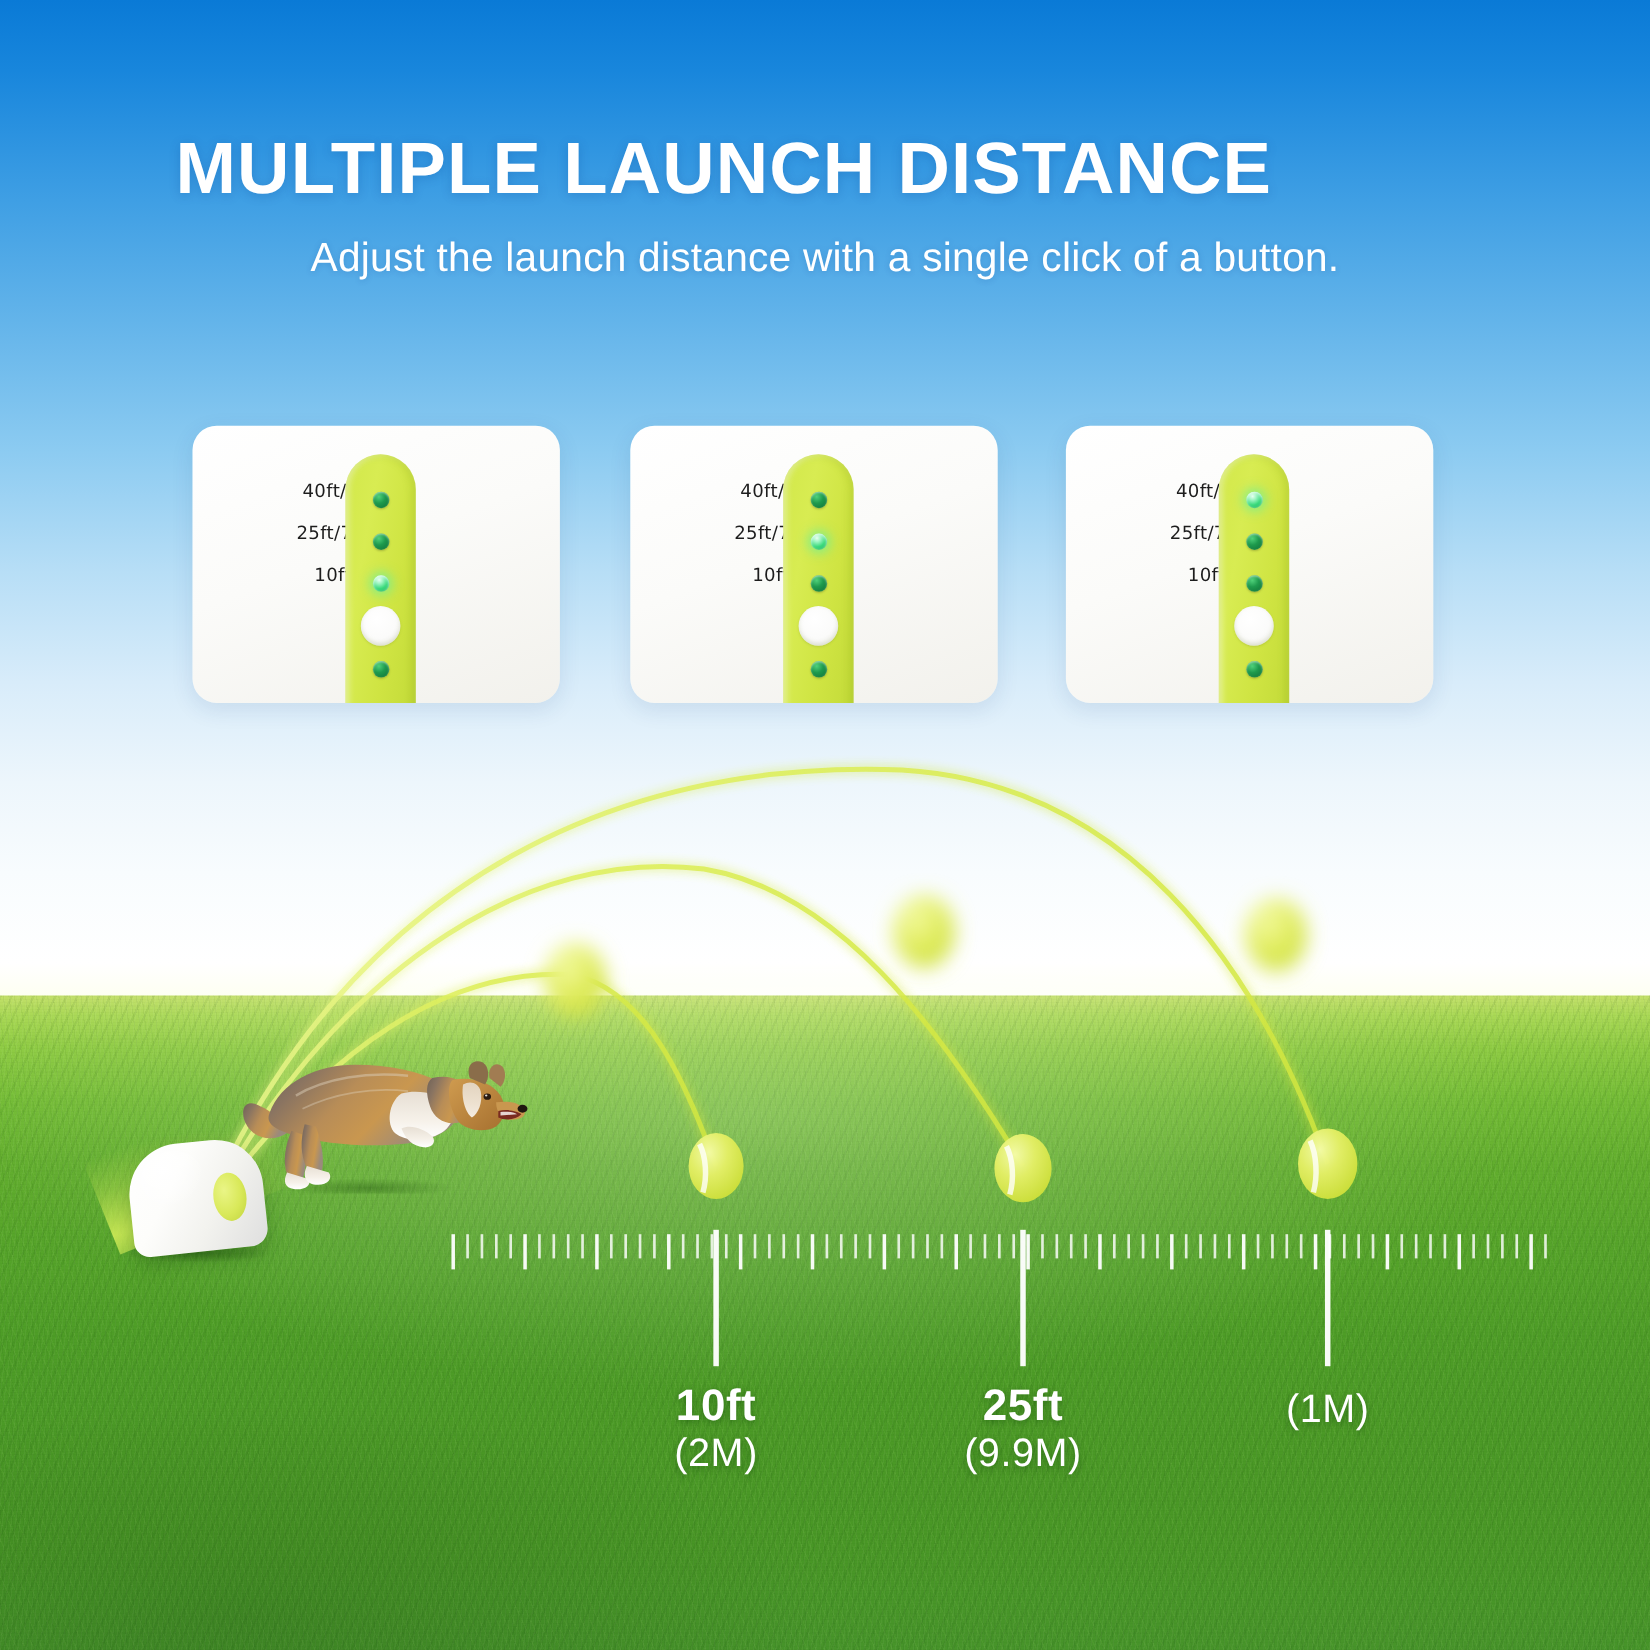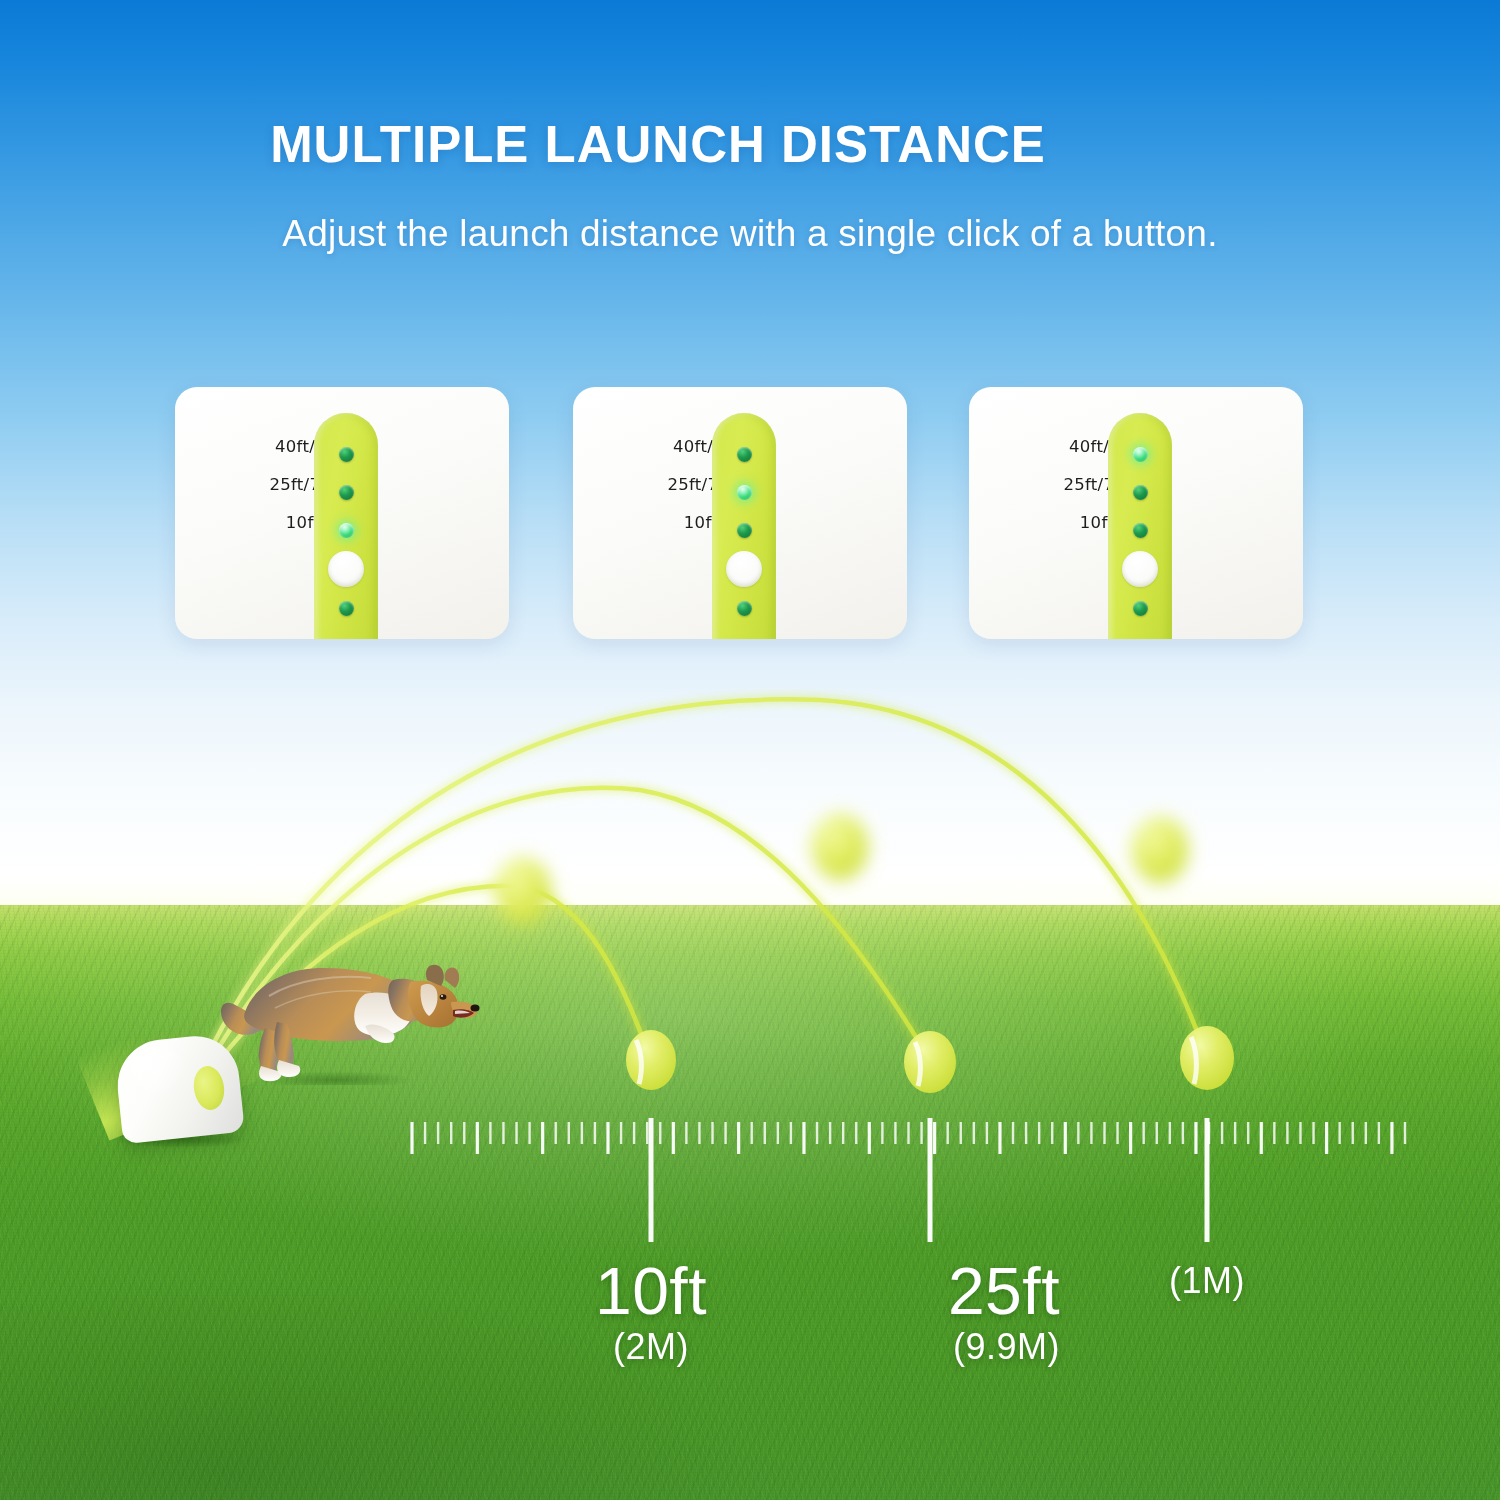--- a/index.html
+++ b/index.html
@@ -77,21 +77,21 @@
     background:radial-gradient(ellipse 1000px 360px at 45% 18%,
       rgba(255,255,255,.20) 0%, rgba(255,255,255,0) 70%),
       radial-gradient(ellipse 700px 260px at 15% 95%, rgba(0,30,0,.14) 0%, rgba(0,0,0,0) 75%);
   }
 
   
   .headline {
     position:absolute; left:0; top:118px; width:1316px;
     text-align:center;
     color:#ffffff;
-    font-size:51px;
+    font-size:66px;
     font-weight:bold;
     letter-spacing:1px;
     line-height:1.05;
     font-stretch:condensed;
     text-shadow:0 2px 10px rgba(0,60,140,.22);
   }
   .subheadline {
     position:absolute; left:0; top:213px; width:1500px;
     text-align:center;
     color:#ffffff;
@@ -252,24 +252,24 @@
   .ruler { position:absolute; left:0; top:0; width:1500px; height:1500px; pointer-events:none; }
 
   
   .dist {
     position:absolute;
     text-align:center;
     color:#ffffff;
     width:220px;
     text-shadow:0 2px 7px rgba(0,50,0,.35);
   }
-  .dist .big { font-size:66px; font-weight:normal; line-height:1.0; letter-spacing:.5px; }
+  .dist .big { font-size:40px; font-weight:bold; line-height:1.0; letter-spacing:.5px; }
   .dist .small { font-size:36px; font-weight:400; line-height:1.25; letter-spacing:.5px; }
   .dist.d1 { left:541px; top:1258px; }
-  .dist.d2 { left:840px; top:1258px;text-align:right; }
+  .dist.d2 { left:820px; top:1258px; }
   .dist.d3 { left:1097px; top:1258px; }
 </style>
 </head>
 <body>
 
 <div id="stage">
 
   <div class="sky"></div>
   <div class="horizon-glow"></div>
 

